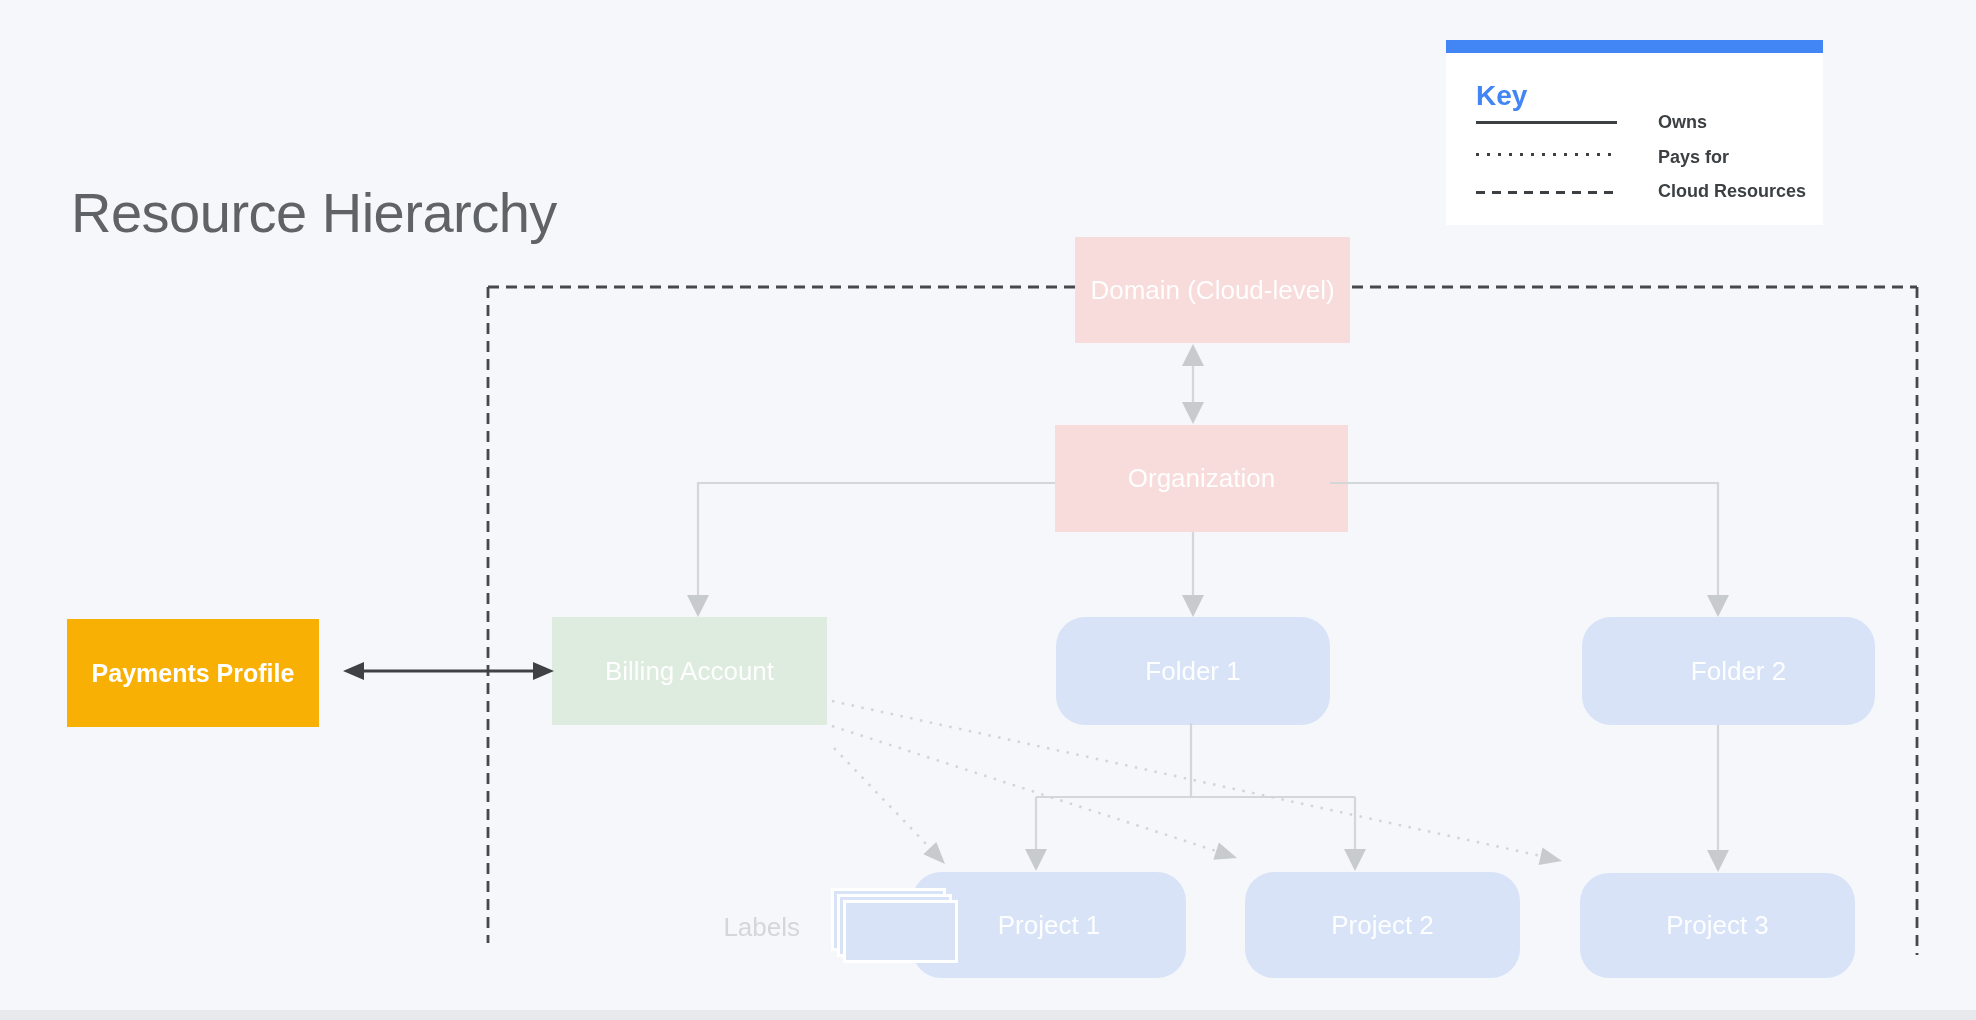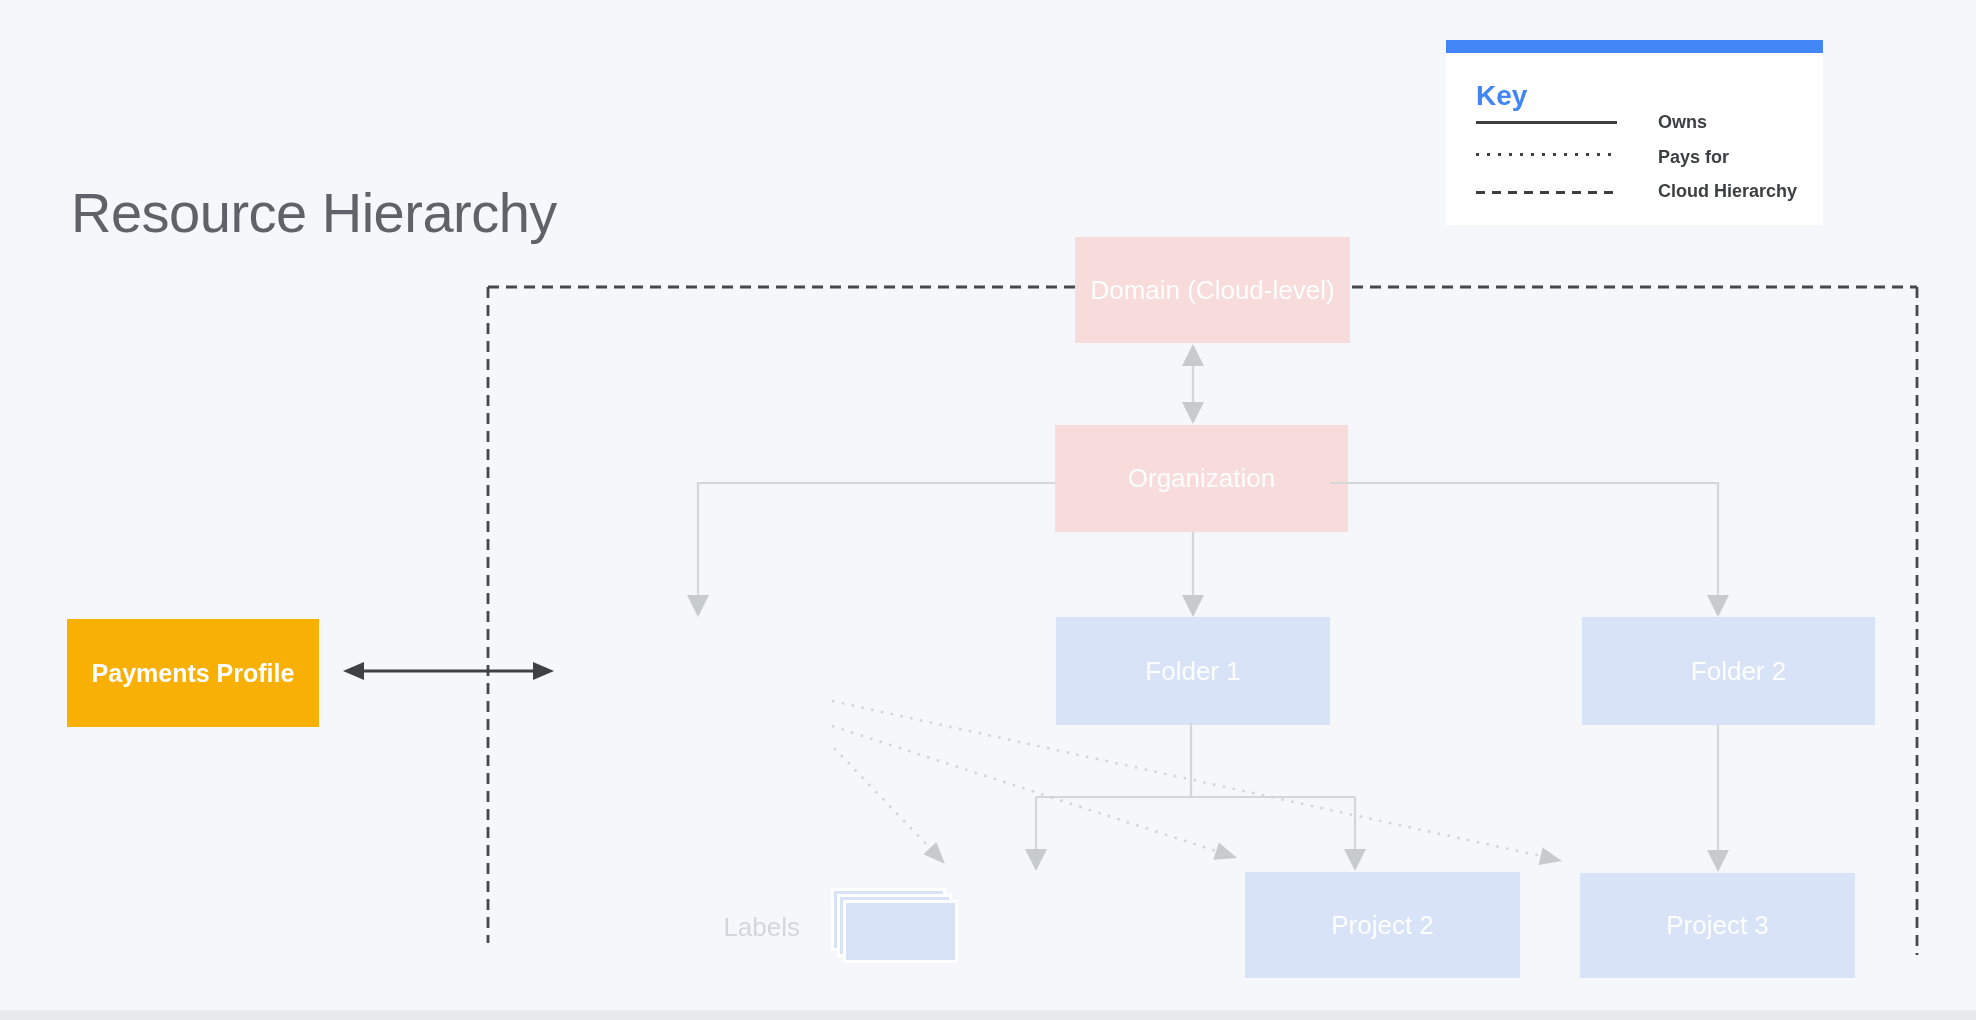--- a/index.html
+++ b/index.html
@@ -8,21 +8,21 @@
   svg.layer{position:absolute;left:0;top:0;pointer-events:none;}
 
   .page-title{position:absolute;left:71px;top:180px;font-size:56px;font-weight:400;
     color:#5F6368;letter-spacing:-0.5px;}
 
   
   .node{position:absolute;display:flex;align-items:center;justify-content:center;
     font-size:26px;color:rgba(255,255,255,0.95);text-align:center;z-index:2;}
   .node.red{background:#F8DCDC;}
   .node.green{background:#DEEBDF;}
-  .node.blue{background:#D8E3F8;}
+  .node.blue{background:#D8E3F8;border-radius:29px;}
   .node.yellow{background:#F9B005;color:#FFFFFF;font-weight:700;font-size:25px;}
 
   #n-domain{left:1075px;top:237px;width:275px;height:106px;}
   #n-organization{left:1055px;top:425px;width:293px;height:107px;}
   #n-billing{left:552px;top:617px;width:275px;height:108px;}
   #n-folder1{left:1056px;top:617px;width:274px;height:108px;}
   #n-folder2{left:1582px;top:617px;width:273px;height:108px;padding-left:20px;}
   #n-project1{left:912px;top:872px;width:274px;height:106px;}
   #n-project2{left:1245px;top:872px;width:275px;height:106px;}
   #n-project3{left:1580px;top:873px;width:275px;height:105px;}
@@ -68,25 +68,31 @@
       <path d="M1917 287 L1917 955"></path>
     </g>
   </svg>
 
   <div class="node red" id="n-domain">
       <span>Domain (Cloud-level)</span>
     </div>
   <div class="node red" id="n-organization">
       <span>Organization</span>
     </div>
+  <div class="node green" id="n-billing">
+      <span>Billing Account</span>
+    </div>
   <div class="node blue" id="n-folder1">
       <span>Folder 1</span>
     </div>
   <div class="node blue" id="n-folder2">
       <span>Folder 2</span>
+    </div>
+  <div class="node blue" id="n-project1">
+      <span>Project 1</span>
     </div>
   <div class="node blue" id="n-project2">
       <span>Project 2</span>
     </div>
   <div class="node blue" id="n-project3">
       <span>Project 3</span>
     </div>
   <div class="node yellow" id="n-payments">
       <span>Payments Profile</span>
     </div>
@@ -140,17 +146,17 @@
   <div class="page-title">Resource Hierarchy</div>
 
   <div class="legend">
     <div class="bar"></div>
     <div class="key">Key</div>
     <div class="line l-solid"></div>
     <div class="line l-dotted"></div>
     <div class="line l-dashed"></div>
     <div class="lab lab1">Owns</div>
     <div class="lab lab2">Pays for</div>
-    <div class="lab lab3">Cloud Hierarchy</div>
+    <div class="lab lab3">Cloud Resources</div>
   </div>
 
   <div class="bottom-strip"></div>
 </div>
 
 </body></html>

